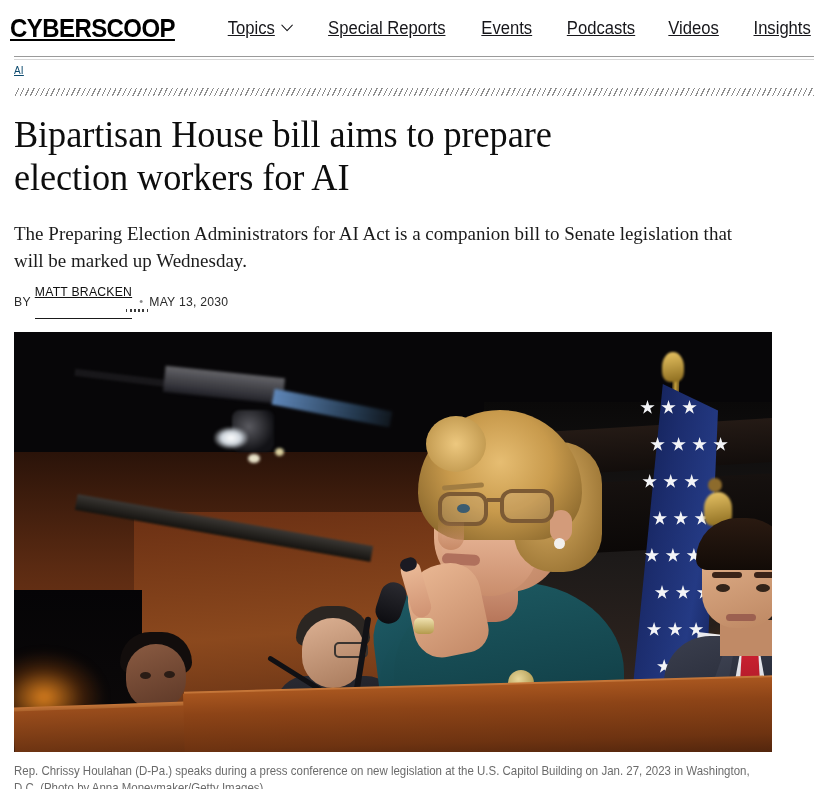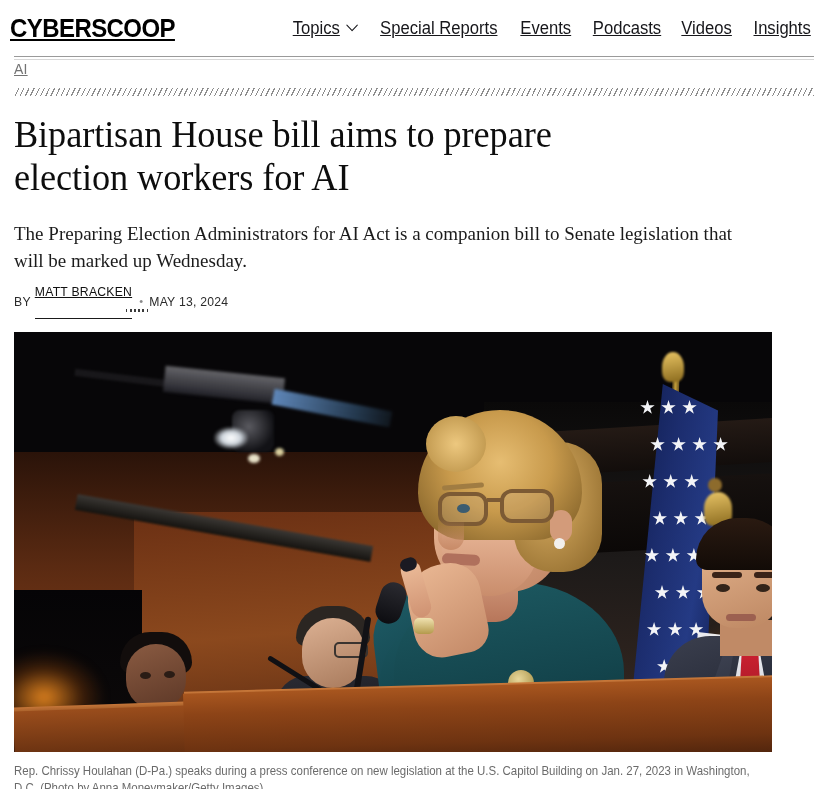--- a/index.html
+++ b/index.html
@@ -24,21 +24,21 @@
     letter-spacing:-0.6px;
     color:#000;
     transform:scaleX(0.96);
     transform-origin:left center;
     white-space:nowrap;
   }
   .main-nav{
     margin-left:auto;
     display:flex;
     align-items:center;
-    gap:18px;
+    gap:31px;
     padding-right:2px;
     text-align:center;
   }
   .nav-item{
     font-size:17.5px;
     color:#16161a;
     white-space:nowrap;
     display:flex;
     align-items:center;
     gap:6px;
@@ -51,22 +51,22 @@
   
   .rule-wrap{ padding:0 14px; }
   .rule-dark{ height:1px; background:#9a9a9a; }
   .rule-light{ height:1px; background:#d7d7d7; margin-top:2px; }
 
   
   .article{ padding:0 14px; }
 
   .eyebrow{
     margin-top:12px;
-    font-size:14px;
-    color:#737373;
+    font-size:10px;
+    color:#0c4a6e;
     letter-spacing:0.2px;
     font-weight:400;
     line-height:1;
   }
 
   
   .hatch{
     margin-top:10px;
     height:8px;
     width:100%;
@@ -572,21 +572,21 @@
   <div class="hatch"></div>
 
   <h1 class="headline">Bipartisan House bill aims to prepare election workers for AI</h1>
 
   <p class="deck">The Preparing Election Administrators for AI Act is a companion bill to Senate legislation that will be marked up Wednesday.</p>
 
   <div class="byline">
     <span class="by-label">BY</span>
     <a class="author" href="#">MATT BRACKEN</a>
     <span class="bullet">•</span>
-    <span class="date">MAY 13, 2024</span>
+    <span class="date">MAY 13, 2030</span>
     <span class="byline-dots"></span>
   </div>
 
   <figure>
     <div class="photo">
       <div class="bg-black"></div>
       <div class="wall-wood"></div>
       <div class="wall-wood2"></div>
       <div class="wall-right"></div>
       <div class="ceiling-band2"></div>

